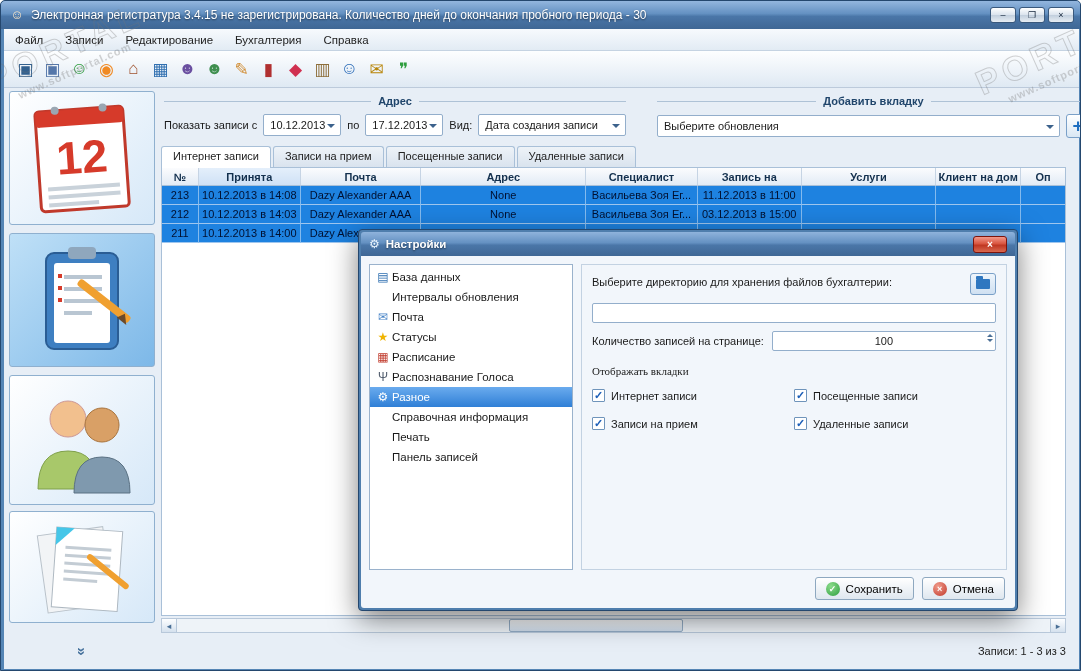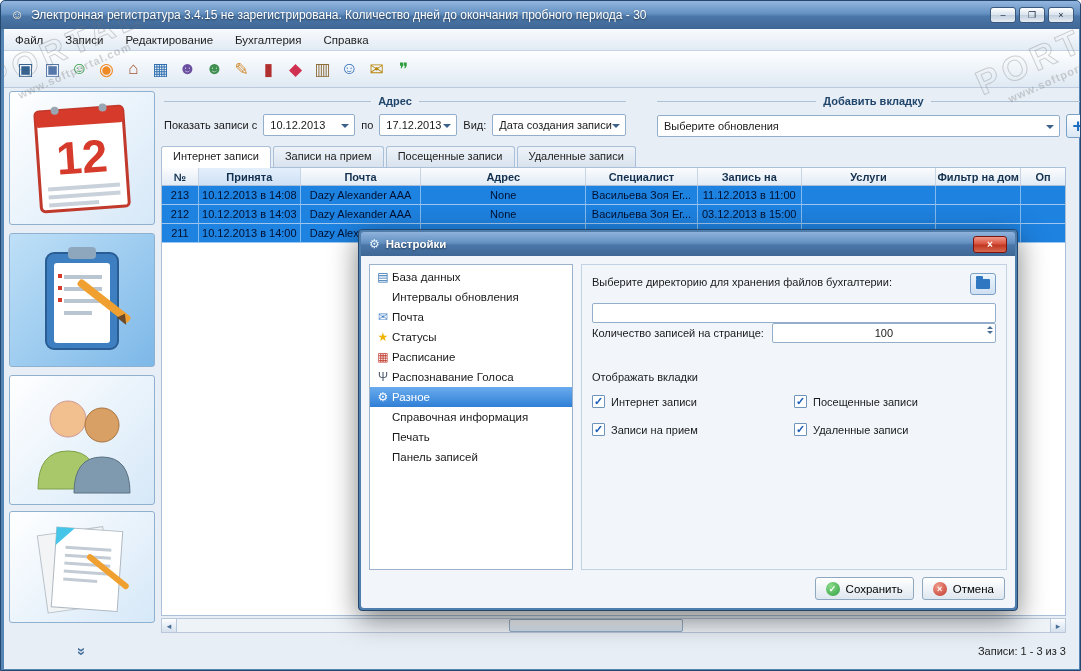--- a/index.html
+++ b/index.html
@@ -111,29 +111,29 @@
                border:1px solid #c3d2e2; padding:8px 10px; }
   .dir-row { display:flex; align-items:flex-start; }
   .dir-row .lbl { flex:1; padding-top:3px; }
   .folder-btn { width:26px; height:22px; border:1px solid #7aa0c8; border-radius:3px;
                 background:linear-gradient(#eef5fc,#cfe0f2); display:flex; align-items:center; justify-content:center; }
   .folder-glyph { width:14px; height:10px; background:#2f77c0; border-radius:1px; position:relative; }
   .folder-glyph::before { content:""; position:absolute; top:-3px; left:0; width:7px; height:3px;
                           background:#2f77c0; border-radius:1px 1px 0 0; }
   .text-input { width:100%; height:20px; border:1px solid #93aecb; border-radius:2px; background:#fff;
                 margin-top:8px; font:inherit; padding:0 5px; }
-  .rpp-row { display:flex; align-items:center; margin-top:0; gap:8px; }
+  .rpp-row { display:flex; align-items:center; margin-top:8px; gap:8px; }
   .num-input { flex:1; height:20px; border:1px solid #93aecb; border-radius:2px; background:#fff;
                display:flex; align-items:center; position:relative; }
   .num-val { flex:1; text-align:center; font-size:11px; }
   .spin { position:absolute; right:2px; top:2px; display:flex; flex-direction:column; gap:2px; }
   .spin i { width:0; height:0; border:3.5px solid transparent; display:block; }
   .spin .up { border-bottom-color:#4a6f96; border-top-width:0; }
   .spin .dn { border-top-color:#4a6f96; border-bottom-width:0; }
-  .show-tabs-lbl { margin-top:28px; }
+  .show-tabs-lbl { margin-top:14px;font-family:Liberation Serif, serif; }
   .cb-grid { display:grid; grid-template-columns:1fr 1fr; grid-template-rows:auto auto;
              grid-auto-flow:column; margin-top:12px; row-gap:15px; }
   .cbrow { display:flex; align-items:center; gap:6px; }
   .cb { width:13px; height:13px; background:#fff; border:1px solid #6f94bb; border-radius:1px;
         display:inline-flex; align-items:center; justify-content:center; }
   .cbmark { color:#1d5fb8; font-weight:bold; font-size:11px; line-height:1; }
 
   .dlg-btns { position:absolute; right:10px; bottom:8px; display:flex; gap:8px; }
   .btn { height:23px; padding:0 10px; border:1px solid #8ea8c0; border-radius:3px;
          background:linear-gradient(#ffffff,#dfe7ef); font:inherit; font-size:11.5px;
@@ -260,21 +260,21 @@
   <div class="chev" style="top:642px">
     <span>»</span>
   </div>
 
   <div class="group" style="left:163px;top:94px;width:462px">
     <div class="group-head">
         <span>Адрес</span>
       </div>
     <div class="group-body">
       <span class="lbl">Показать записи с</span>
-      <span class="combo" style="width:92px">
+      <span class="combo" style="width:78px">
         <span>10.12.2013</span>
           <span class="caret"></span>
       </span>
       <span class="lbl">по</span>
       <span class="combo" style="width:78px">
         <span>17.12.2013</span>
           <span class="caret"></span>
       </span>
       <span class="lbl">Вид:</span>
       <span class="combo" style="flex:1">
@@ -308,21 +308,21 @@
 
   <div class="table">
     <div class="thead">
       <span class="th" style="width:37px">№</span>
       <span class="th sorted" style="width:102px">Принята</span>
       <span class="th" style="width:121px">Почта</span>
       <span class="th" style="width:165px">Адрес</span>
       <span class="th" style="width:112px">Специалист</span>
       <span class="th" style="width:104px">Запись на</span>
       <span class="th" style="width:135px">Услуги</span>
-      <span class="th" style="width:85px">Фильтр на дом</span>
+      <span class="th" style="width:85px">Клиент на дом</span>
       <span class="th" style="width:44px;border-right:none">Оп</span>
     </div>
     <div class="trow">
       <span class="td" style="width:37px">213</span>
       <span class="td" style="width:102px">10.12.2013 в 14:08</span>
       <span class="td" style="width:121px">Dazy Alexander AAA</span>
       <span class="td" style="width:165px">None</span>
       <span class="td" style="width:112px">Васильева Зоя Ег...</span>
       <span class="td" style="width:104px">11.12.2013 в 11:00</span>
       <span class="td" style="width:135px"></span>

